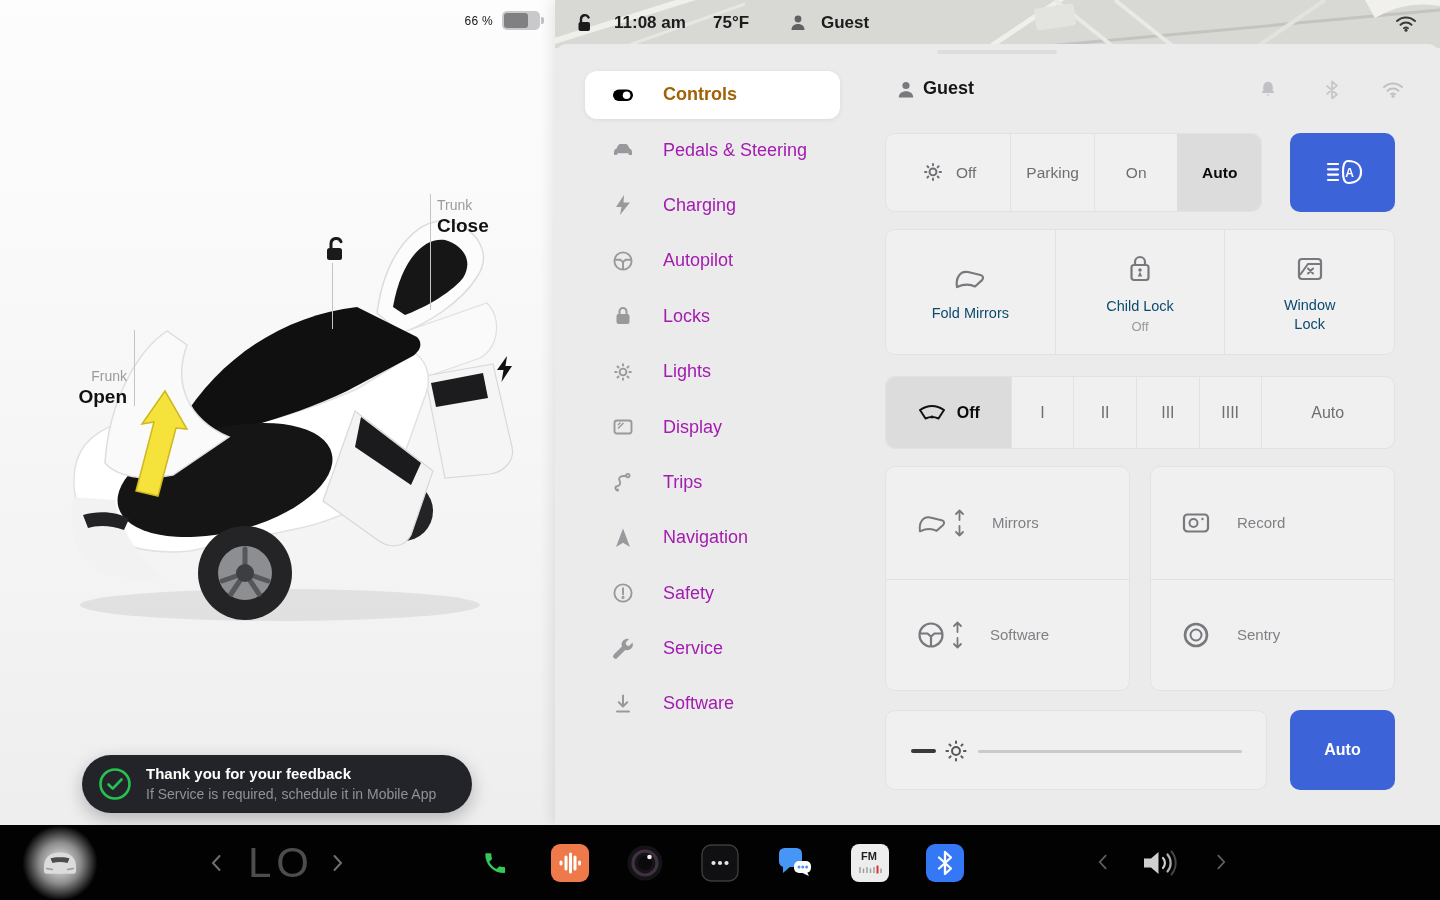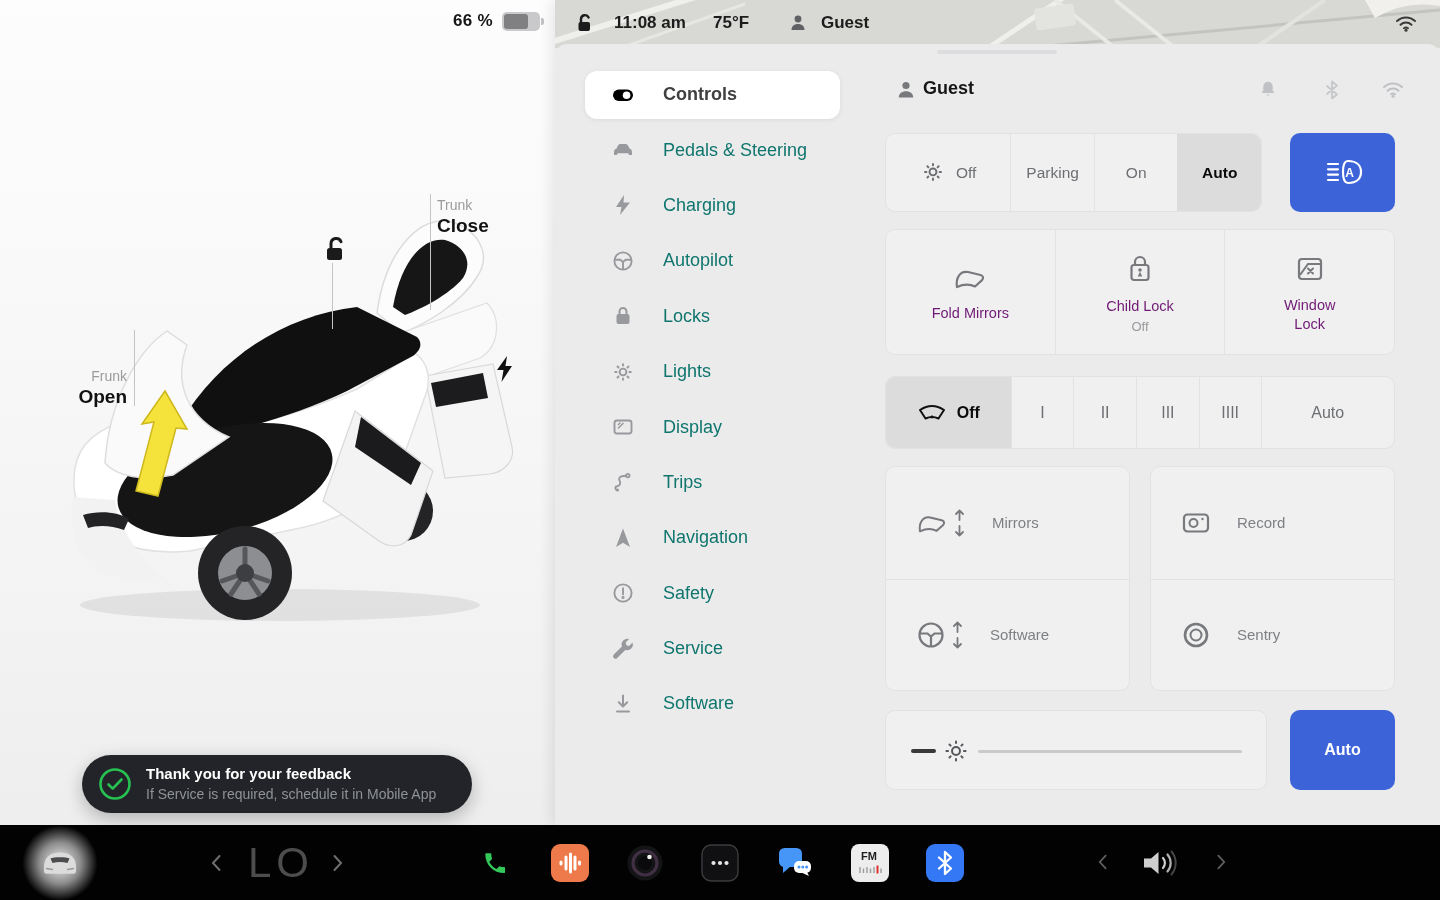--- a/index.html
+++ b/index.html
@@ -4,21 +4,21 @@
 <style>
   * { margin:0; padding:0; box-sizing:border-box; }
   html,body { width:1440px; height:900px; overflow:hidden; background:#000;
               font-family:"Liberation Sans", sans-serif; }
   .screen { position:relative; width:1440px; height:900px; background:#ebebec; }
 
   
   .left-panel { position:absolute; left:0; top:0; width:555px; height:825px;
                 background:linear-gradient(180deg,#fdfdfd 0%,#f6f6f7 55%,#eeeeef 100%); }
   .battery-group { position:absolute; top:11px; right:15px; display:flex; align-items:center; gap:9px; }
-  .battery-pct { font-size:17px; font-weight:700; color:#161616; letter-spacing:.3px; }
+  .battery-pct { font-size:12px; font-weight:400; color:#161616; letter-spacing:.3px; }
   .battery-shell { position:relative; width:38px; height:19px; border-radius:5px; background:#c9c9cb; }
   .battery-fill { position:absolute; left:2px; top:2px; bottom:2px; width:62%; border-radius:3px; background:#808083; }
   .battery-tip { position:absolute; right:-4px; top:6px; width:3px; height:7px; border-radius:0 2px 2px 0; background:#c2c2c4; }
 
   .car-scene { position:absolute; left:25px; top:185px; width:500px; height:450px; }
 
   .label-line { position:absolute; width:1px; background:#c4c4c6; }
   .car-label { position:absolute; }
   .car-label .lbl-title { font-size:14px; color:#9b9b9d; line-height:1.3; }
   .car-label .lbl-action { font-size:19px; font-weight:700; color:#111; line-height:1.3; }
@@ -49,23 +49,23 @@
 
   .panel-body { position:absolute; left:0; top:44px; width:885px; height:781px;
                 background:#ebebec; border-radius:12px 12px 0 0; }
   .drag-handle { position:absolute; left:382px; top:6px; width:120px; height:4px;
                  border-radius:2px; background:#dddddf; }
 
   
   .sidebar { position:absolute; left:30px; top:23px; width:255px; }
   .menu-item { height:55.4px; display:flex; align-items:center; padding-left:26px; gap:28px;
                border-radius:12px; cursor:default; }
-  .menu-item .mi-label { font-size:18px; color:#0f766e; white-space:nowrap; }
+  .menu-item .mi-label { font-size:18px; color:#a21caf; white-space:nowrap; }
   .menu-item.active { height:48px; margin:3.7px 0; background:#fff; box-shadow:0 1px 5px rgba(0,0,0,.07); }
-  .menu-item.active .mi-label { color:#404040; font-weight:700; }
+  .menu-item.active .mi-label { color:#a16207; font-weight:700; }
   .mi-icon { width:24px; height:24px; display:flex; align-items:center; justify-content:center; }
 
   
   .content { position:absolute; left:330px; top:0; width:510px; height:781px; }
   .profile-row { position:absolute; left:0; top:26px; width:510px; height:40px; }
   .profile-name { position:absolute; left:38px; top:8px; font-size:18px; font-weight:700; color:#161616; }
   .pr-icon { position:absolute; top:9px; width:22px; height:22px; }
   .pr-person { left:10px; } .pr-bell { left:372px; } .pr-bt { left:436px; } .pr-wifi { left:496px; }
 
   .card { background:#f0f0f1; border:1px solid #e2e2e3; border-radius:10px; }
@@ -78,21 +78,21 @@
   .seg.selected { background:#dcdcdd; color:#0a0a0a; font-weight:700; border-left-color:transparent; }
   .seg-headlights { width:377px; }
   .blue-btn { position:absolute; left:405px; top:0; width:105px; height:79px; border-radius:10px;
               background:#3d63d9; display:flex; align-items:center; justify-content:center;
               color:#fff; font-size:16px; font-weight:700; cursor:default; }
 
   .quick-row { position:absolute; left:0; top:185px; width:510px; height:126px; display:flex; }
   .quick-cell { flex:1; border-left:1px solid #e2e2e3; display:flex; flex-direction:column;
                 align-items:center; justify-content:center; gap:13px; padding-top:4px; cursor:default; }
   .quick-cell:first-child { border-left:none; }
-  .quick-label { font-size:14.5px; color:#701a75; text-align:center; line-height:1.25; max-width:86px; }
+  .quick-label { font-size:14.5px; color:#0c4a6e; text-align:center; line-height:1.25; max-width:86px; }
   .quick-sub { font-size:13px; color:#96989b; text-align:center; margin-top:-9px; }
 
   .wiper-row { position:absolute; left:0; top:332px; width:510px; height:73px; }
   .seg-wipers { width:510px; height:73px; }
   .seg-wipers .seg { font-size:16px; }
 
   .adjust-grid { position:absolute; left:0; top:422px; width:510px; height:225px; }
   .adjust-col { position:absolute; top:0; width:245px; height:225px; }
   .adjust-col.left { left:0; } .adjust-col.right { left:265px; }
   .adjust-cell { height:111.5px; display:flex; align-items:center; padding-left:30px; gap:26px; cursor:default; }

